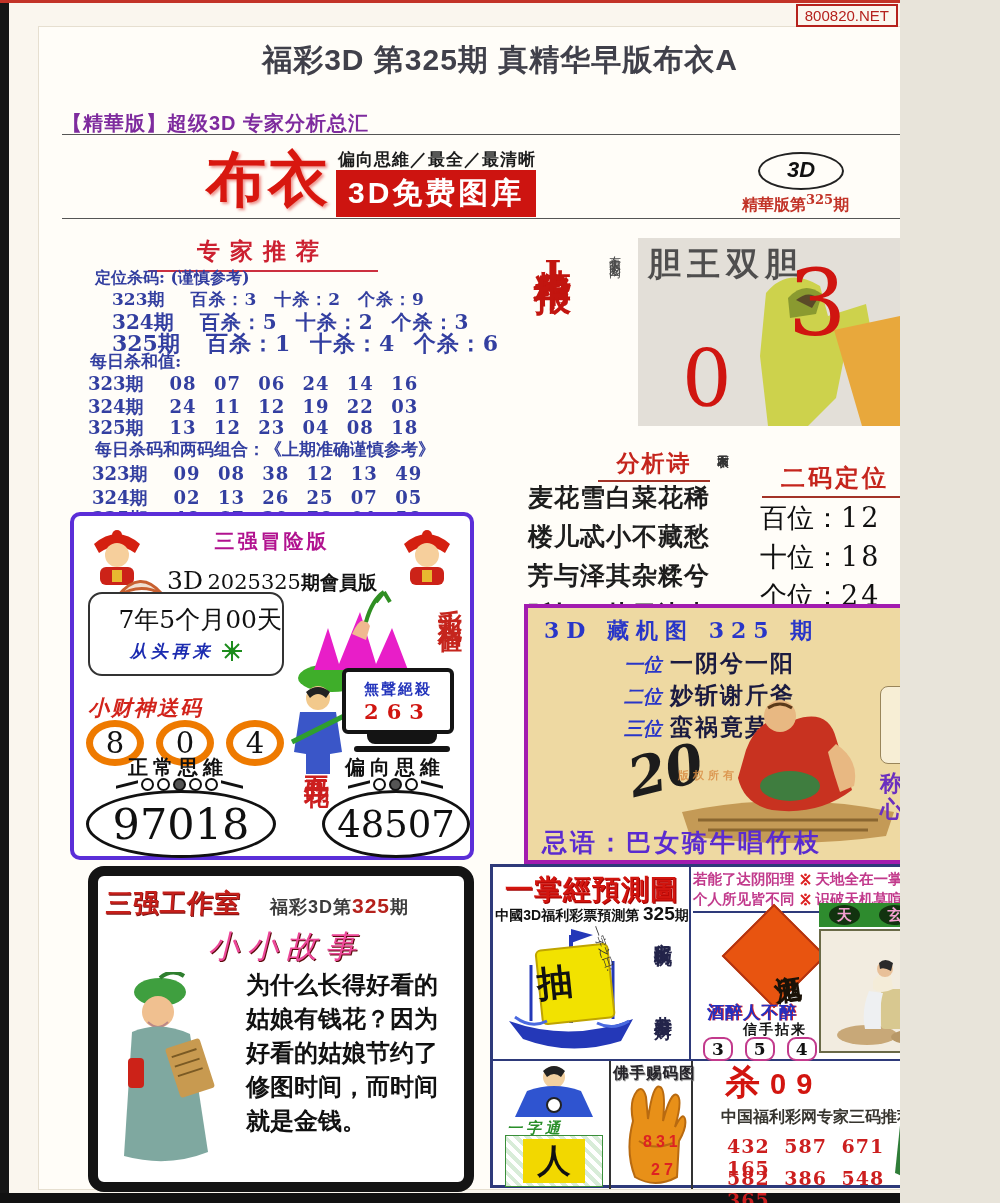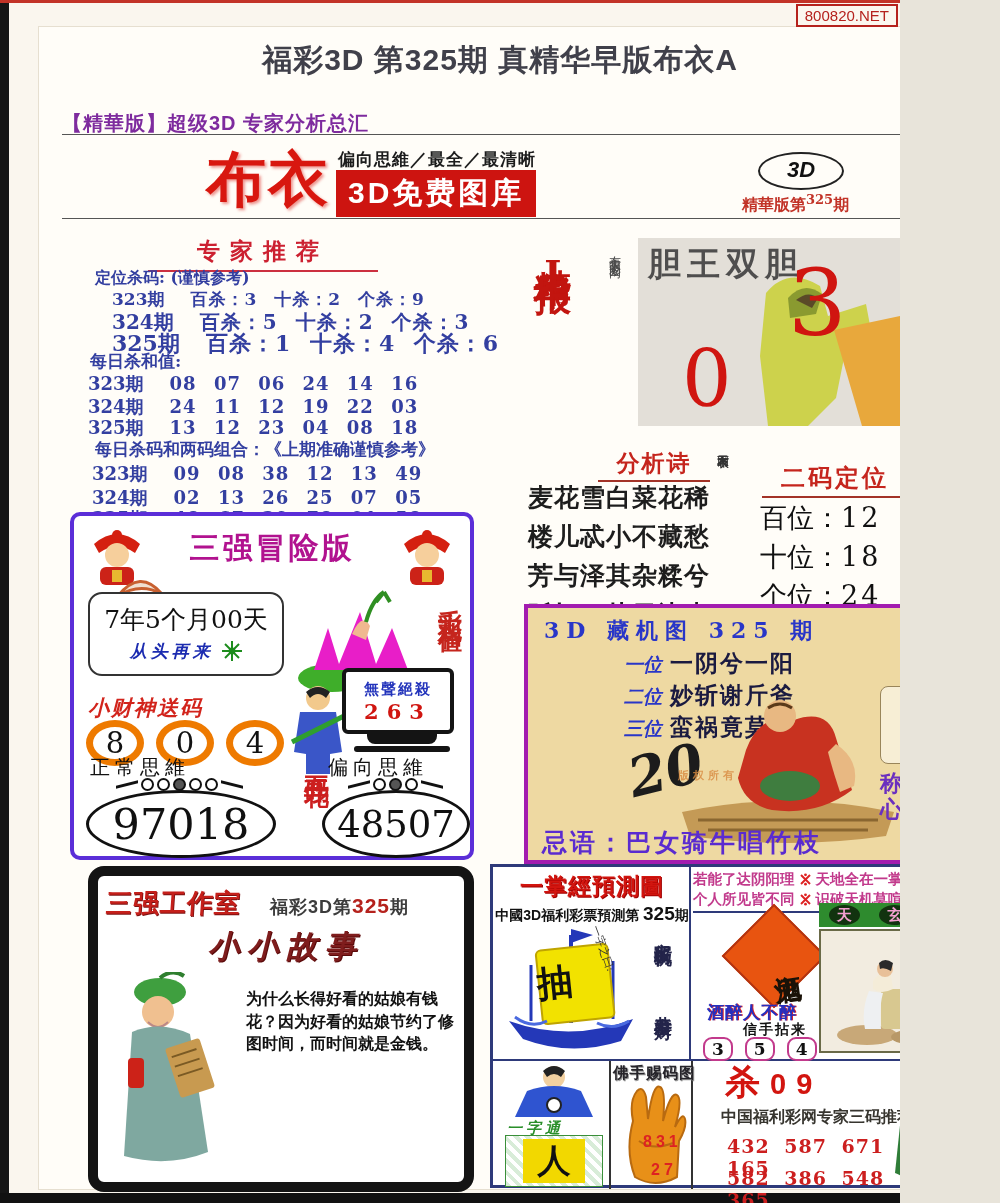--- a/index.html
+++ b/index.html
@@ -24,57 +24,57 @@
   .edition{left:742px;top:192px;color:#c23327;font-size:16px;font-weight:bold;border-bottom:1px solid #c23327;padding-bottom:2px;font-family:"DejaVu Serif",serif;}
   .edition sup{font-size:13px;}
   
   .expert-title{left:148px;top:236px;width:230px;text-align:center;color:#cc2030;font-size:23px;font-weight:900;
                 letter-spacing:10px;border-bottom:2px solid #cc3040;padding-bottom:3px;font-family:"DejaVu Serif",serif;}
   .blue{color:#333fa0;font-weight:bold;font-family:"DejaVu Serif",serif;}
   .numrow span.p{margin-right:26px;}
   .numrow span.v{word-spacing:10px;letter-spacing:1px;}
   
   .adv{left:70px;top:512px;width:396px;height:340px;border:4px solid #5b2ed8;border-radius:10px;background:#fff;}
-  .adv-title{left:0;top:12px;width:100%;text-align:center;color:#b1128f;font-size:30px;font-weight:900;letter-spacing:3px;font-family:"DejaVu Serif",serif;}
+  .adv-title{left:0;top:12px;width:100%;text-align:center;color:#b1128f;font-size:20px;font-weight:900;letter-spacing:3px;font-family:"DejaVu Serif",serif;}
   .adv-sub{left:0;top:50px;width:100%;text-align:center;color:#111;}
   .adv-sub .s1{font-size:25px;font-family:"DejaVu Serif",serif;}
   .adv-sub .s2{font-size:21px;font-family:"DejaVu Serif",serif;}
   .adv-sub .s3{font-size:19px;font-weight:900;}
   .days-box{left:14px;top:76px;width:192px;height:80px;border:2px solid #333;border-radius:14px;background:#fff;}
-  .days-text{margin-top:9px;text-align:center;font-size:25px;color:#111;font-family:"DejaVu Serif",serif;}
+  .days-text{margin-top:9px;text-align:right;font-size:25px;color:#111;font-family:"DejaVu Serif",serif;}
   .days-note{text-align:center;color:#1b2bb0;font-weight:900;font-style:italic;font-size:17px;letter-spacing:4px;margin-top:4px;}
   .vert{writing-mode:vertical-rl;text-orientation:upright;}
   .vert-qiancai{right:4px;top:74px;color:#c5251d;font-size:24px;font-weight:900;letter-spacing:5px;font-family:"DejaVu Serif",serif;}
   .gift-label{left:14px;top:178px;color:#d2241c;font-size:21px;font-weight:900;font-style:italic;letter-spacing:2px;font-family:"DejaVu Serif",serif;}
   .gift-oval{top:204px;width:58px;height:46px;border:7px solid #ee7a00;border-radius:50%;background:#fff;
              display:flex;align-items:center;justify-content:center;font-size:29px;font-family:"DejaVu Serif",serif;color:#111;box-sizing:border-box;}
   .tv{left:268px;top:152px;width:120px;height:94px;}
   .tv-screen{border:4px solid #141414;border-radius:6px;background:#fff;width:112px;height:66px;box-sizing:border-box;text-align:center;}
   .tv-title{color:#2233bb;font-size:15px;font-weight:900;letter-spacing:2px;margin-top:8px;font-family:"DejaVu Serif",serif;}
   .tv-digits{color:#d01510;font-size:21px;font-weight:bold;letter-spacing:8px;font-family:"DejaVu Serif",serif;}
   .tv-stand{width:70px;height:10px;background:#141414;margin:0 auto;border-radius:0 0 8px 8px;}
   .tv-base{width:96px;height:6px;background:#141414;margin:2px auto 0;border-radius:4px;}
-  .think{font-size:20px;font-weight:400;letter-spacing:5px;color:#111;font-family:"DejaVu Serif",serif;}
+  .think{font-size:20px;font-weight:700;letter-spacing:5px;color:#111;font-family:"DejaVu Serif",serif;text-align:center;}
   .orna{display:flex;gap:3px;justify-content:center;align-items:center;}
   .orna i{display:block;width:9px;height:9px;border:2px solid #111;border-radius:50%;}
   .orna i.f{background:#555;}
   .orna b{display:block;width:22px;height:3px;background:#111;transform:skewY(-14deg);}
   .orna b.r{transform:skewY(14deg);}
   .bigellipse{border:3px solid #111;border-radius:50%;display:flex;align-items:center;justify-content:center;
               font-family:"DejaVu Serif",serif;color:#101010;background:#fff;}
   .vert-five{left:226px;top:240px;color:#cc1f1f;font-weight:900;font-size:25px;font-family:"DejaVu Serif",serif;letter-spacing:2px;}
   
   .studio{left:88px;top:866px;width:366px;height:306px;border:10px solid #141414;border-radius:16px;background:#fff;}
   .studio-title{left:8px;top:10px;color:#c5201b;font-size:26px;font-weight:900;font-family:"DejaVu Serif",serif;
                 transform:skewX(-4deg);text-shadow:1px 1px 0 #7a1010;letter-spacing:1px;}
   .studio-issue{left:172px;top:18px;font-size:18px;font-weight:900;color:#3c3c3c;letter-spacing:1px;}
   .studio-issue .iss{color:#b5221d;font-size:21px;}
-  .story-title{left:110px;top:50px;color:#7f1d1d;font-size:31px;font-weight:700;font-family:"DejaVu Serif",serif;
+  .story-title{left:110px;top:50px;color:#ec4899;font-size:31px;font-weight:400;font-family:"DejaVu Serif",serif;
                letter-spacing:8px;font-style:italic;text-shadow:1px 1px 0 #5a0a0a;}
-  .story-text{left:148px;top:112px;width:212px;font-size:16px;font-weight:bold;color:#111;line-height:1.42;}
+  .story-text{left:148px;top:92px;width:212px;font-size:24px;font-weight:bold;color:#111;line-height:1.42;}
   
   .morning-title{left:528px;top:240px;height:200px;color:#c2150f;font-size:37px;font-weight:900;
                  font-family:"DejaVu Serif",serif;letter-spacing:3px;}
   .morning-mark{left:606px;top:246px;height:110px;font-size:12px;color:#4a4a4a;letter-spacing:2px;}
   .morning-img{left:638px;top:238px;width:320px;height:188px;background:#e3dfd8;overflow:hidden;}
   .mi-caption{left:10px;top:4px;font-size:33px;font-weight:900;color:#3b3b3b;letter-spacing:6px;opacity:.88;}
   .mi-d3{left:150px;top:20px;font-size:92px;line-height:1;color:#d01510;font-family:"DejaVu Serif",serif;}
   .mi-d0{left:44px;top:102px;font-size:78px;line-height:1;color:#d01510;font-family:"DejaVu Serif",serif;}
   
   .poem-title{left:598px;top:448px;width:112px;text-align:center;font-size:23px;font-weight:900;color:#c5251d;
@@ -100,21 +100,21 @@
               background:rgba(255,255,255,.55);color:#2936c8;font-size:13px;font-weight:bold;text-align:center;
               writing-mode:vertical-rl;text-orientation:upright;padding-top:4px;box-sizing:border-box;}
   .cj-sidetext{left:352px;top:162px;color:#6b2fbf;font-size:23px;font-weight:bold;font-family:"DejaVu Serif",serif;line-height:26px;}
   .cj-taboo{left:14px;top:218px;color:#5a2bd0;font-size:25px;font-weight:900;letter-spacing:3px;font-family:"DejaVu Serif",serif;}
   
   .palm{left:490px;top:864px;width:486px;height:324px;border:3px solid #2e3a7a;background:#fff;box-sizing:border-box;}
   .palm .vline1{left:196px;top:0;width:2px;height:194px;background:#2e3a7a;}
   .palm .hline{left:0;top:192px;width:480px;height:2px;background:#2e3a7a;}
   .palm .vline2{left:116px;top:194px;width:2px;height:128px;background:#333;}
   .palm .vline3{left:198px;top:194px;width:2px;height:128px;background:#333;}
-  .palm-title{left:2px;top:4px;width:194px;text-align:center;color:#d2150f;font-size:23px;font-weight:900;
+  .palm-title{left:2px;top:4px;width:194px;text-align:center;color:#d2150f;font-size:28px;font-weight:900;
               font-family:"DejaVu Serif",serif;text-shadow:1px 1px 0 #a00000;letter-spacing:1px;}
   .palm-sub{left:0;top:36px;width:198px;text-align:center;font-size:14px;font-weight:900;color:#111;}
   .palm-sub .iss{font-size:19px;}
   .sail-char{left:44px;top:92px;font-size:36px;font-weight:900;color:#111;font-family:"DejaVu Serif",serif;transform:rotate(-6deg);}
   .sail-note{left:86px;top:74px;font-size:11px;color:#333;transform:rotate(70deg);font-family:"DejaVu Serif",serif;}
   .ship-v{color:#23244a;font-size:18px;font-weight:900;font-family:"DejaVu Serif",serif;letter-spacing:2px;}
   .verse{left:200px;top:2px;width:282px;color:#c23a8c;font-size:14.5px;font-weight:bold;font-family:"DejaVu Serif",serif;
          line-height:20px;border-bottom:2px solid #2e3a7a;padding-bottom:2px;}
   .verse .vrow{display:flex;align-items:center;gap:4px;white-space:nowrap;}
   .diamond{left:244px;top:52px;width:70px;height:70px;background:#e85410;border:2px solid #b23310;transform:rotate(45deg);}
@@ -217,20 +217,21 @@
       <rect x="24" y="48" width="10" height="12" fill="#e8b830"></rect>
       </svg>
     <svg class="abs" style="right:14px;top:6px;" width="58" height="64" viewBox="0 0 58 64">
       <path d="M6 22 Q29 2 52 22 L47 31 Q29 18 11 31 Z" fill="#d42010"></path>
         <circle cx="29" cy="13" r="5" fill="#d42010"></circle>
       <circle cx="29" cy="33" r="12" fill="#f6cf9c"></circle>
         <rect x="12" y="45" width="34" height="18" rx="6" fill="#cc2218"></rect>
       <rect x="24" y="48" width="10" height="12" fill="#e8b830"></rect>
       </svg>
     <div class="abs adv-title">三强冒险版</div>
+    <div class="abs adv-sub"><span class="s1">3D</span> <span class="s2">2025325</span><span class="s3">期會員版</span></div>
     <svg class="abs" style="left:40px;top:58px;" width="52" height="26" viewBox="0 0 52 26">
       <path d="M4 22 Q26 -6 48 20 Q26 8 4 22Z" fill="#f0e0d0" stroke="#c86030" stroke-width="3"></path>
       </svg>
     <div class="abs days-box">
       <div class="days-text">7年5个月00天</div>
       <div class="days-note"><span>从头再来</span>
         <svg width="20" height="20" viewBox="0 0 20 20" style="vertical-align:-4px">
             <g stroke="#1c8c1c" stroke-width="2">
               <line x1="10" y1="0" x2="10" y2="20"></line>
               <line x1="0" y1="10" x2="20" y2="10"></line>

